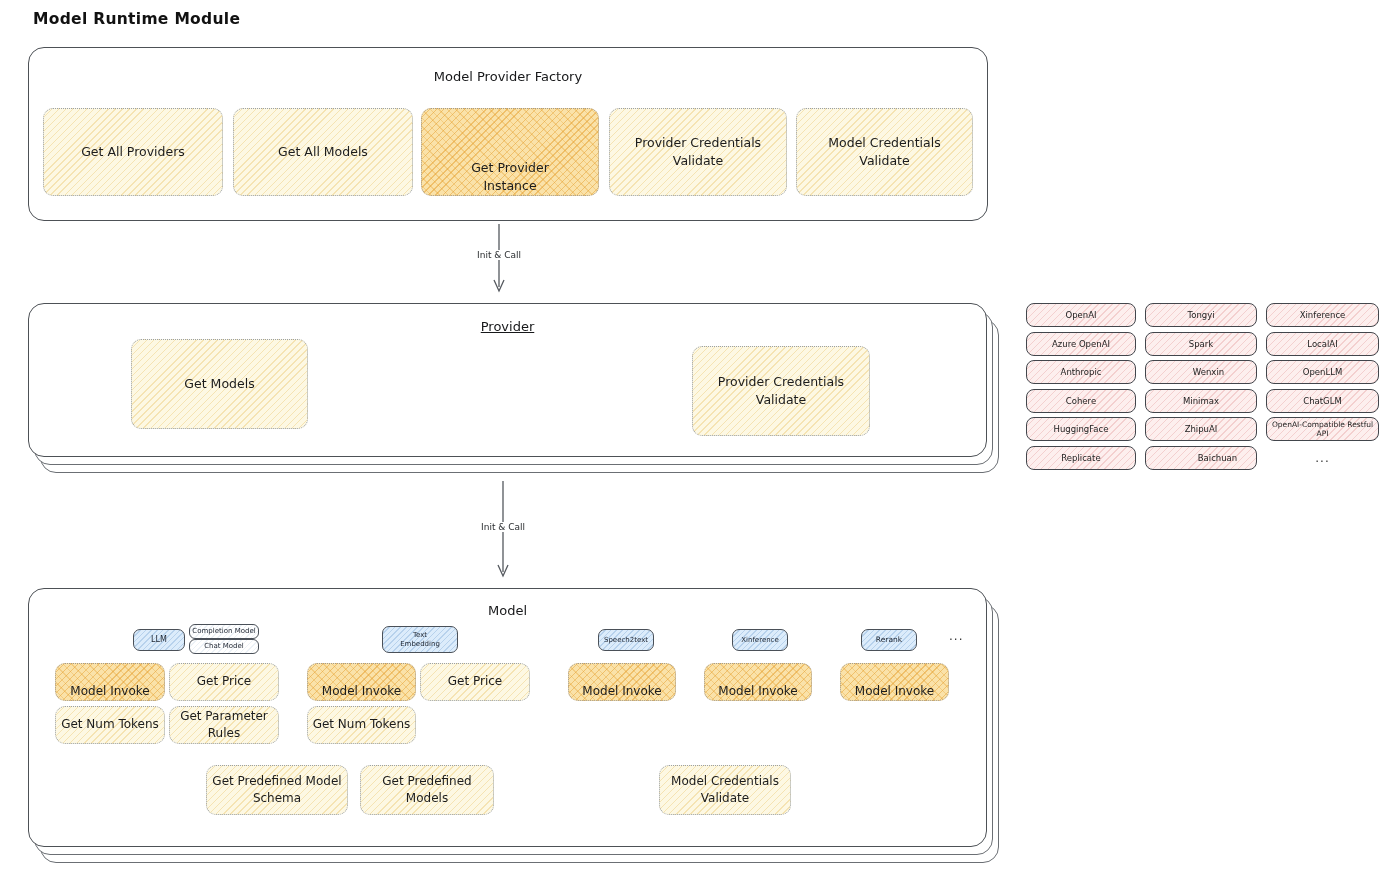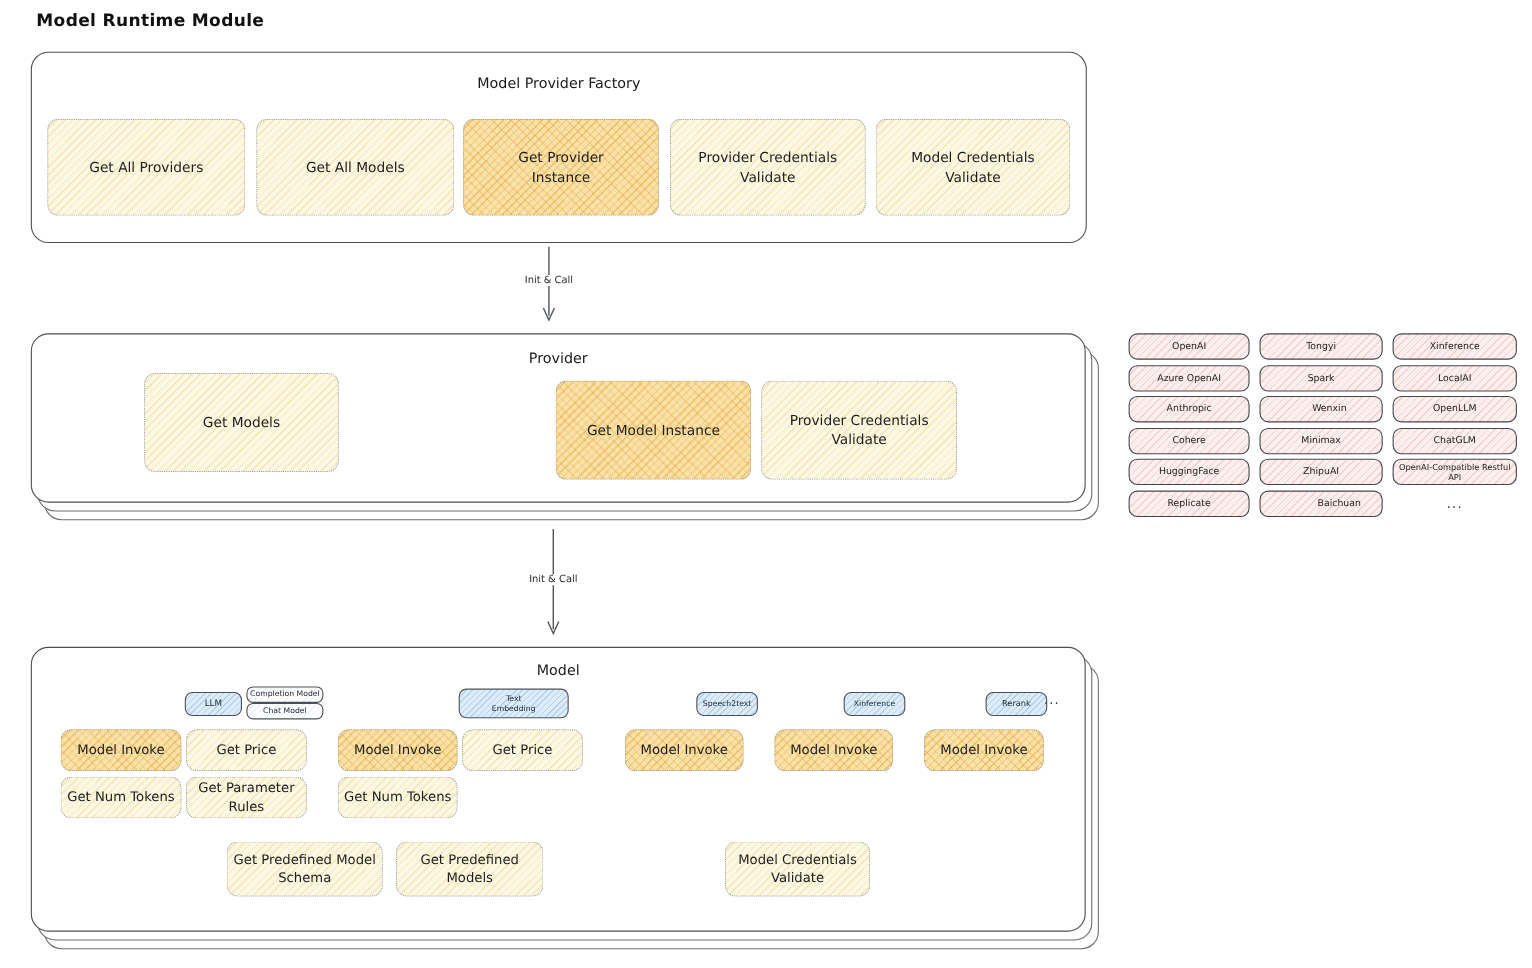--- a/index.html
+++ b/index.html
@@ -17,37 +17,37 @@
 
   
   .node{position:absolute;display:flex;align-items:center;justify-content:center;
         text-align:center;font-size:12.5px;line-height:1.45;color:#1c1c1c;
         border:1.4px dotted #9aa0a6;border-radius:10px;
         background-color:#fdf8e3;
         background-image:repeating-linear-gradient(135deg, rgba(233,196,106,.40) 0 1px, transparent 1px 5px);}
   .node.orange{background-color:#fae2a9;
         background-image:repeating-linear-gradient(135deg, rgba(228,158,46,.50) 0 1px, transparent 1px 5px),
                          repeating-linear-gradient(45deg, rgba(228,158,46,.33) 0 1px, transparent 1px 6px);
-        border-color:#a39a8c;}
+        border-color:#a39a8c;align-items:flex-end;}
   .node.small{font-size:12px;}
 
   
   .pill{display:flex;align-items:center;justify-content:center;text-align:center;
         font-size:8.5px;color:#222;
         border:1.3px solid #42464c;border-radius:8px;
         background-color:#fdefee;
         background-image:repeating-linear-gradient(135deg, rgba(222,135,135,.30) 0 1px, transparent 1px 5px);}
   .pill.tight{font-size:7.5px;}
 
   
   .tag{position:absolute;display:flex;align-items:center;justify-content:center;text-align:center;
        font-size:7.5px;line-height:1.25;color:#1d2430;
        border:1.2px solid #4a5058;border-radius:7px;
        background-color:#dcecfb;
-       background-image:repeating-linear-gradient(135deg, rgba(128,170,214,.40) 0 1px, transparent 1px 4px);margin-left:35px;}
+       background-image:repeating-linear-gradient(135deg, rgba(128,170,214,.40) 0 1px, transparent 1px 4px);}
   .tag.white{background-color:#ffffff;
        background-image:repeating-linear-gradient(135deg, rgba(150,180,210,.18) 0 1px, transparent 1px 4px);
        font-size:7px;border-radius:6px;}
 
   .ellipsis{font-size:12px;color:#333;letter-spacing:1px;}
 
   
   .varrow{position:absolute;z-index:4;}
   .varrow svg{display:block;}
   .varrow .alabel{position:absolute;left:50%;transform:translateX(-50%);
@@ -93,27 +93,24 @@
     <svg width="16" height="70" viewBox="0 0 16 70">
       <line x1="8" y1="0" x2="8" y2="63" stroke="#54585e" stroke-width="1.3"></line>
       <path d="M3 56 L8 67 L13 56" fill="none" stroke="#54585e" stroke-width="1.3"></path>
     </svg>
     <span class="alabel" style="top:26px;">Init &amp; Call</span>
   </div>
 
   <div class="stack-layer" style="left:40px;top:319px;width:957px;height:152px;z-index:1;"></div>
   <div class="stack-layer" style="left:34px;top:311px;width:957px;height:152px;z-index:2;"></div>
   <div class="section" style="left:28px;top:303px;width:957px;height:152px;">
-    <div class="sec-title" style="top:15px;">Provider</div>
+    <div class="sec-title" style="top:15px;text-decoration:underline;">Provider</div>
 
     <div class="node" style="left:102px;top:35px;width:175px;height:88px;">
       <span>Get Models</span>
-    </div>
-    <div class="node orange" style="left:476px;top:42px;width:176px;height:88px;">
-      <span>Get Model Instance</span>
     </div>
     <div class="node" style="left:663px;top:42px;width:176px;height:88px;">
       <span class="wrap-130">Provider Credentials Validate</span>
     </div>
   </div>
 
   <div class="grid-providers" style="left:1026px;top:303px;">
     <div class="pill" style="grid-column:1;grid-row:1;">OpenAI</div>
     <div class="pill" style="grid-column:2;grid-row:1;">Tongyi</div>
     <div class="pill" style="grid-column:3;grid-row:1;">Xinference</div>
@@ -143,21 +140,21 @@
   </div>
 
   <div class="stack-layer" style="left:40px;top:604px;width:957px;height:257px;z-index:1;"></div>
   <div class="stack-layer" style="left:34px;top:596px;width:957px;height:257px;z-index:2;"></div>
   <div class="section" style="left:28px;top:588px;width:957px;height:257px;">
     <div class="sec-title" style="top:14px;">Model</div>
 
     <div class="tag" style="left:104px;top:40px;width:50px;height:20px;font-size:8px;">LLM</div>
     <div class="tag white" style="left:160px;top:35px;width:68px;height:13px;">Completion Model</div>
     <div class="tag white" style="left:160px;top:50px;width:68px;height:13px;">Chat Model</div>
-    <div class="tag" style="left:353px;top:37px;width:54px;height:25px;font-size:7px;padding:0 22px;">Text Embedding</div>
+    <div class="tag" style="left:353px;top:37px;width:54px;height:25px;font-size:7px;padding:0 10px;">Text Embedding</div>
     <div class="tag" style="left:569px;top:40px;width:54px;height:20px;font-size:7px;">Speech2text</div>
     <div class="tag" style="left:703px;top:40px;width:54px;height:20px;font-size:7px;">Xinference</div>
     <div class="tag" style="left:832px;top:40px;width:54px;height:20px;">Rerank</div>
     <div class="abs ellipsis" style="left:920px;top:40px;">...</div>
 
     <div class="node orange small" style="left:26px;top:74px;width:108px;height:36px;">
       <span>Model Invoke</span>
     </div>
     <div class="node small" style="left:140px;top:74px;width:108px;height:36px;">
       <span>Get Price</span>

